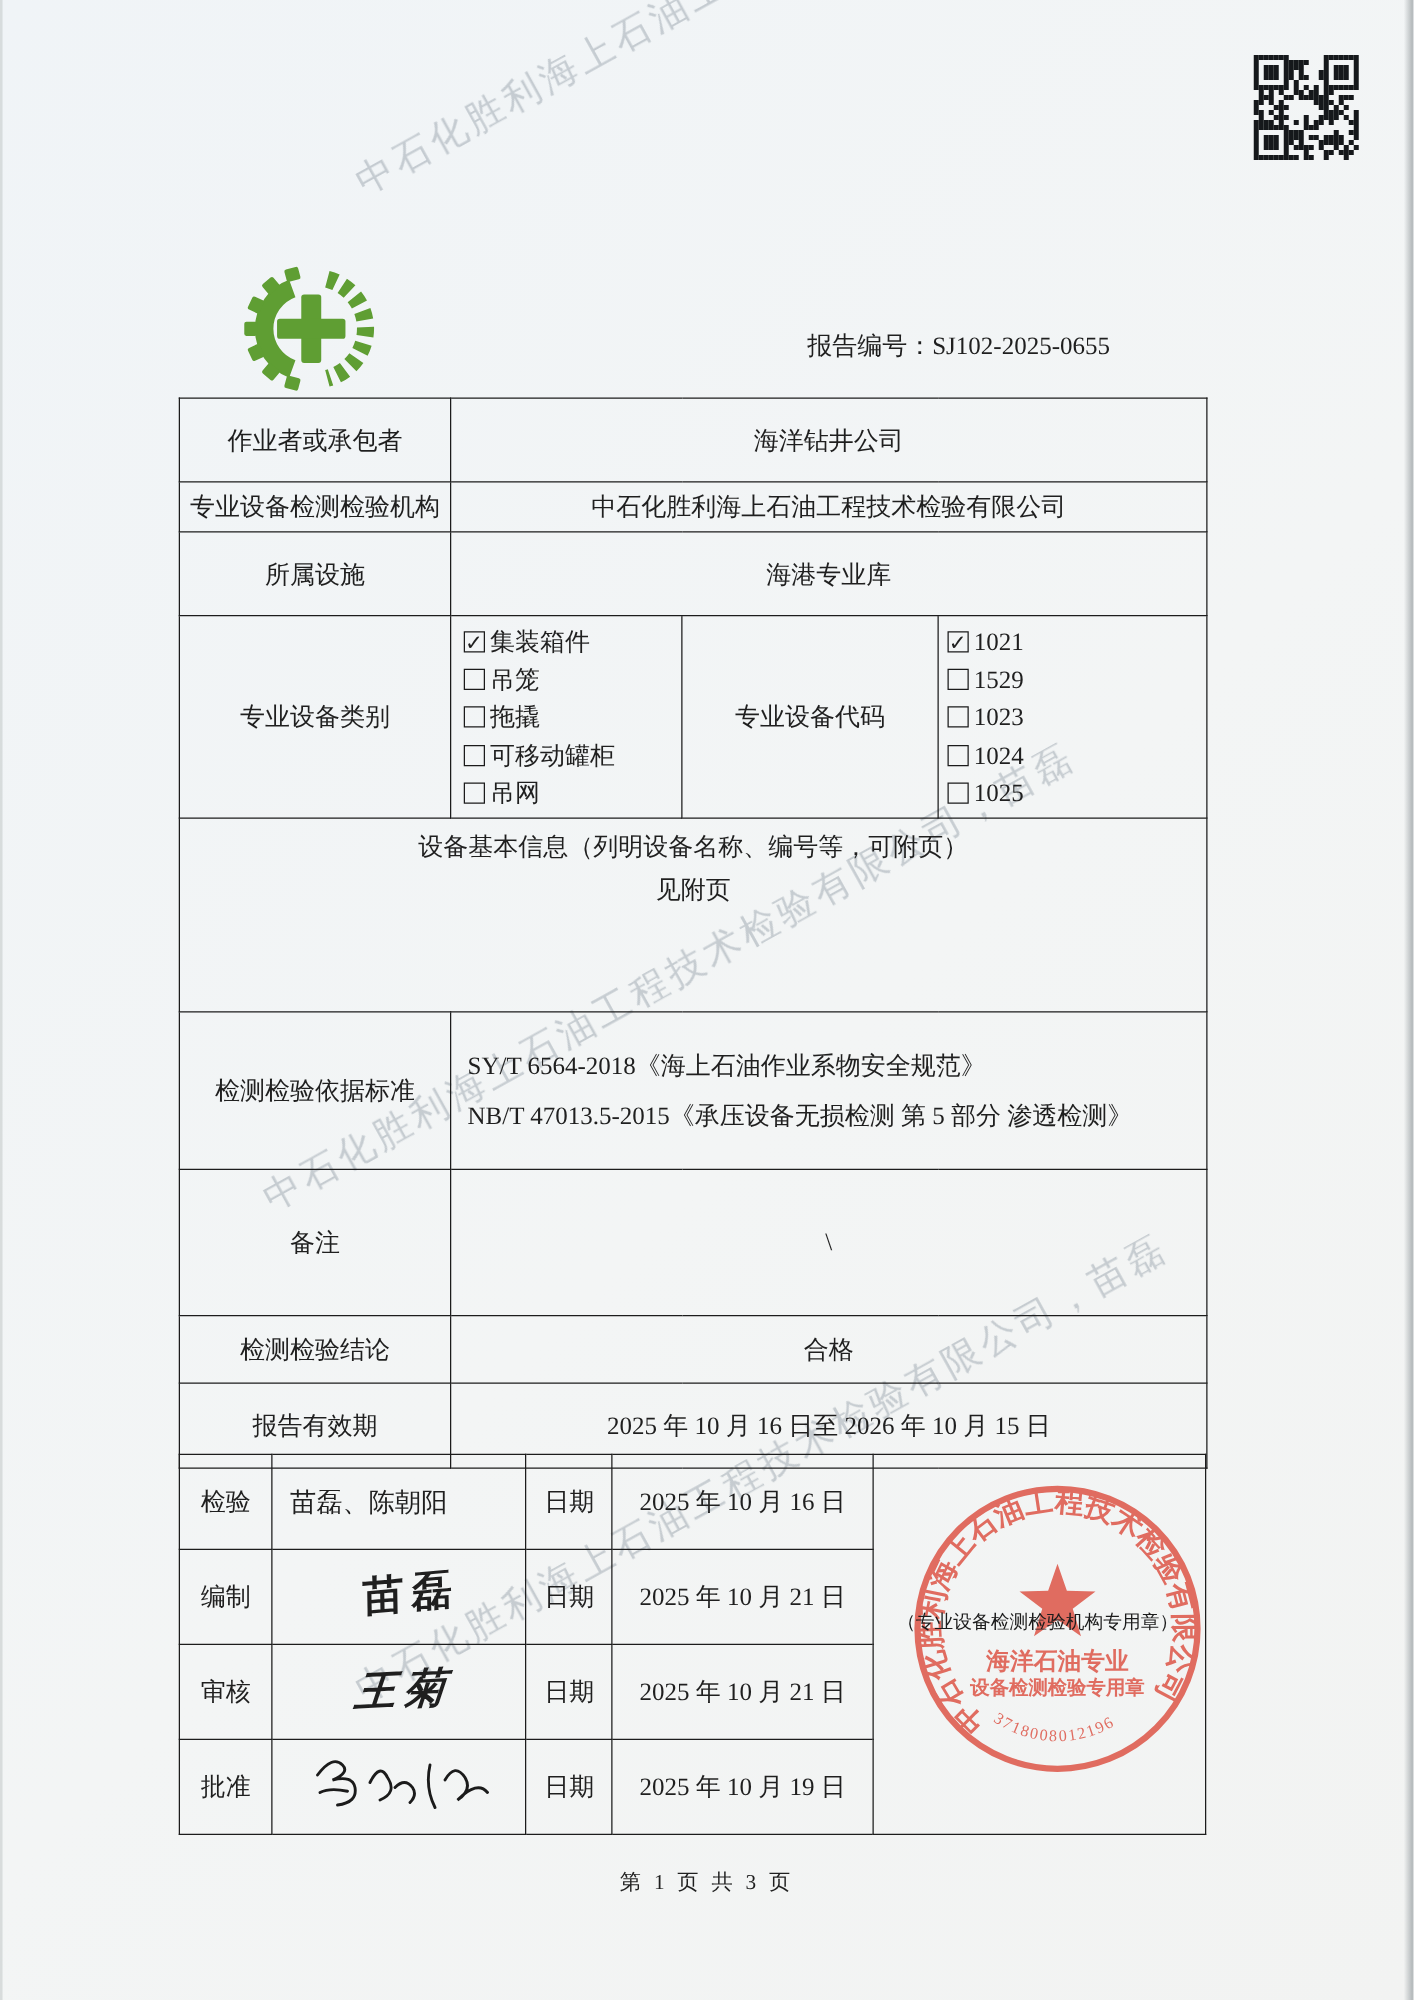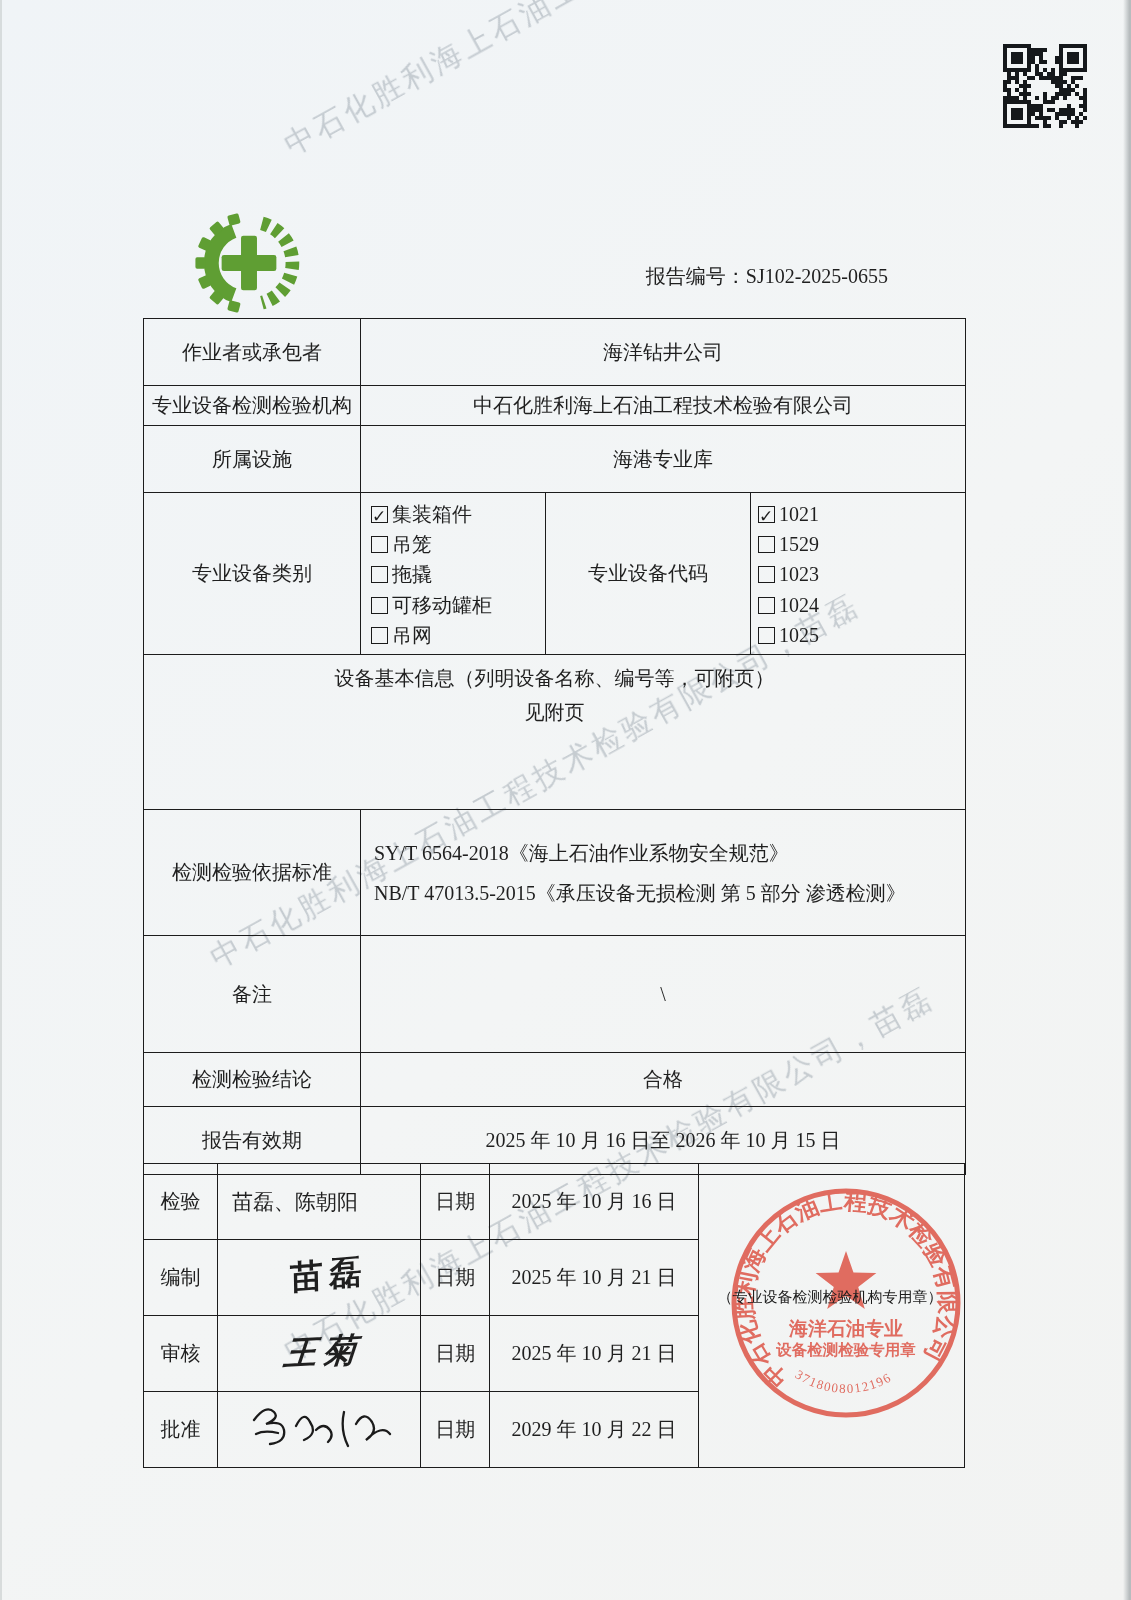--- a/index.html
+++ b/index.html
@@ -430,21 +430,21 @@
     <tr style="height:76px">
       <td class="lbl">批准</td>
       <td class="name-cell">
         <svg width="160" height="54" viewBox="0 0 160 54" style="margin-left:12px">
           <path d="M10 20 Q22 4 30 12 Q36 18 22 24 Q38 20 40 30 Q42 42 26 44 M12 34 Q20 30 34 33
                    M52 26 Q60 10 66 22 Q74 34 60 40 M72 30 Q80 22 86 30 Q90 36 84 42
                    M100 12 Q96 30 104 46 M112 24 Q120 10 128 22 Q134 32 122 40 Q138 24 146 34" stroke="#1b1b1b" fill="none" stroke-width="2.3" stroke-linecap="round"></path>
         </svg>
       </td>
       <td class="lbl">日期</td>
-      <td class="val">2029 年 10 月 22 日</td>
+      <td class="val">2025 年 10 月 19 日</td>
     </tr>
   </tbody>
     </table>
 
   <svg class="stamp" viewBox="0 0 240 240">
     <defs>
       <path id="ringPath" d="M 62.1 194.1 A 94 94 0 1 1 177.9 194.1"></path>
       <path id="numPath" d="M 68.4 193.7 A 90 90 0 0 0 171.6 193.7"></path>
     </defs>
     <circle cx="120" cy="120" r="112" fill="none" stroke="#dd5547" stroke-width="5"></circle>
@@ -453,13 +453,14 @@
     </text>
     <polygon fill="#dd5547" points="120,68 112.5,89.6 89.6,90.1 107.8,104 101.2,125.9 120,112.8 138.8,125.9 132.2,104 150.4,90.1 127.5,89.6"></polygon>
     <text x="120" y="152" text-anchor="middle" font-size="19" font-weight="bold" fill="#dd5547">海洋石油专业</text>
     <text x="120" y="172" text-anchor="middle" font-size="15.5" font-weight="bold" fill="#dd5547">设备检测检验专用章</text>
     <text font-size="13" fill="#dd5547" letter-spacing="1.5">
       <textPath href="#numPath">3718008012196</textPath>
     </text>
   </svg>
   <div class="stamp-caption">（专业设备检测检验机构专用章）</div>
 
+  <div class="footer">第 1 页 共 3 页</div>
 </div>
 
 </body></html>

